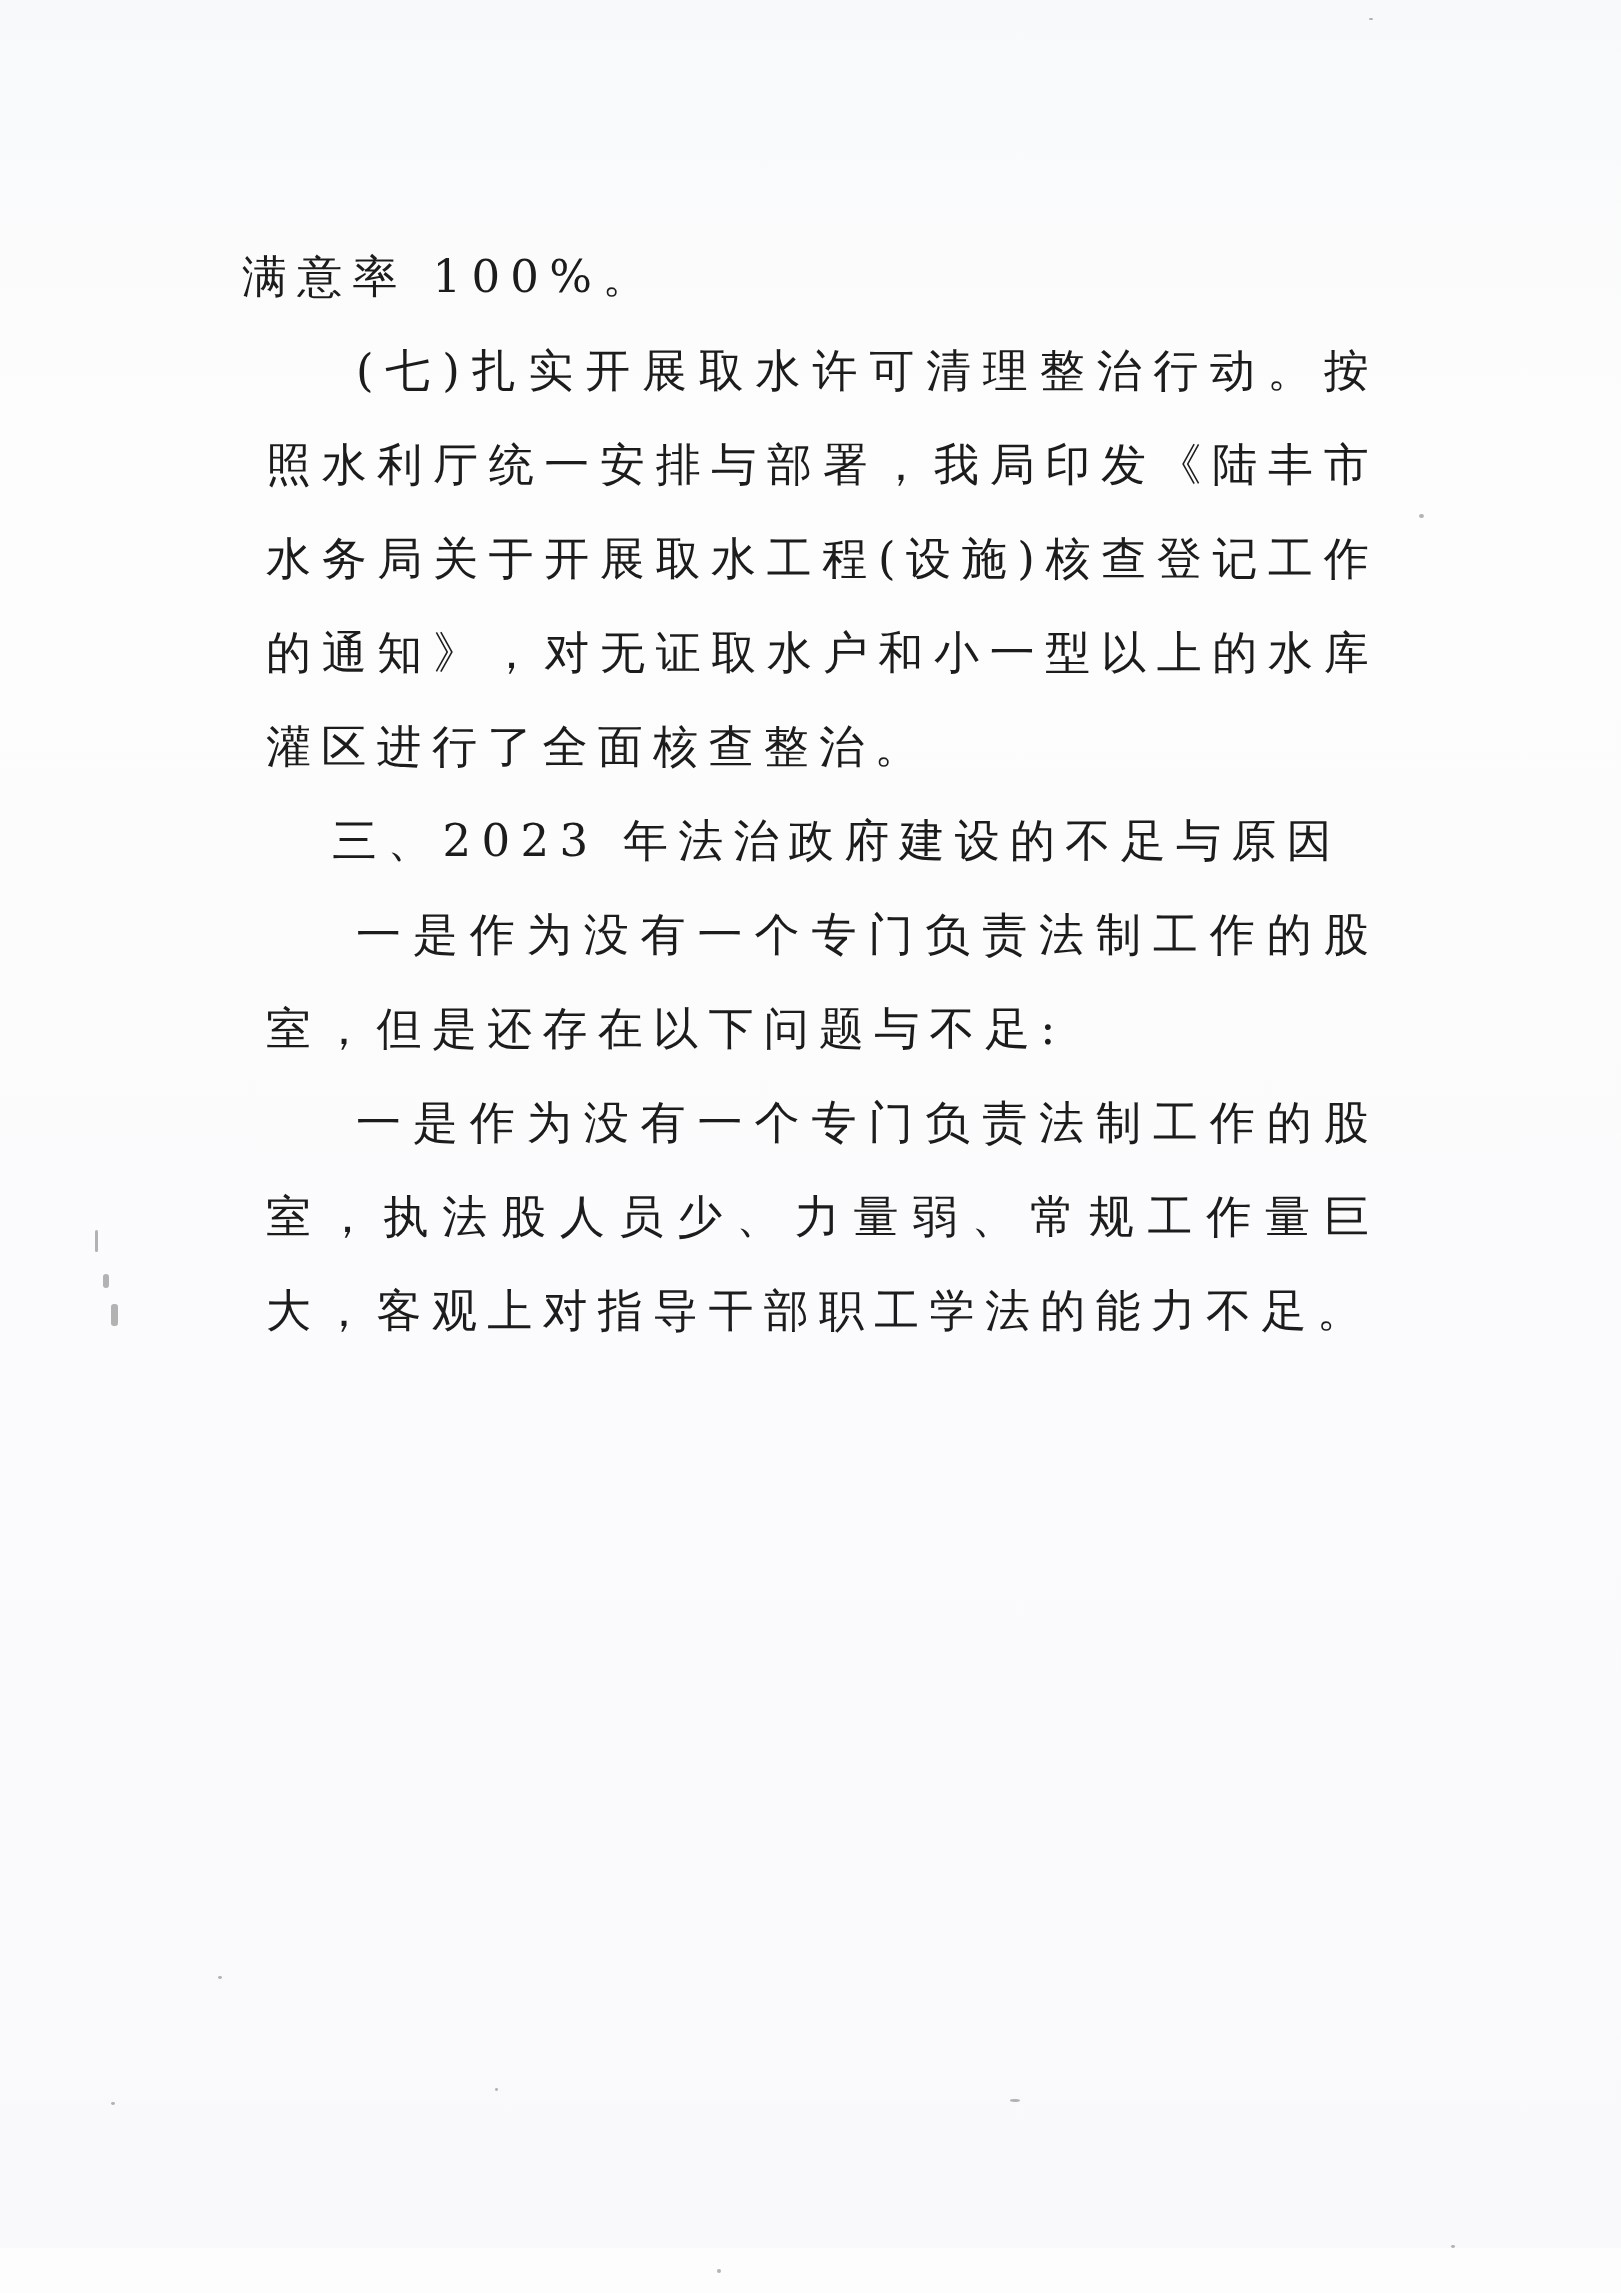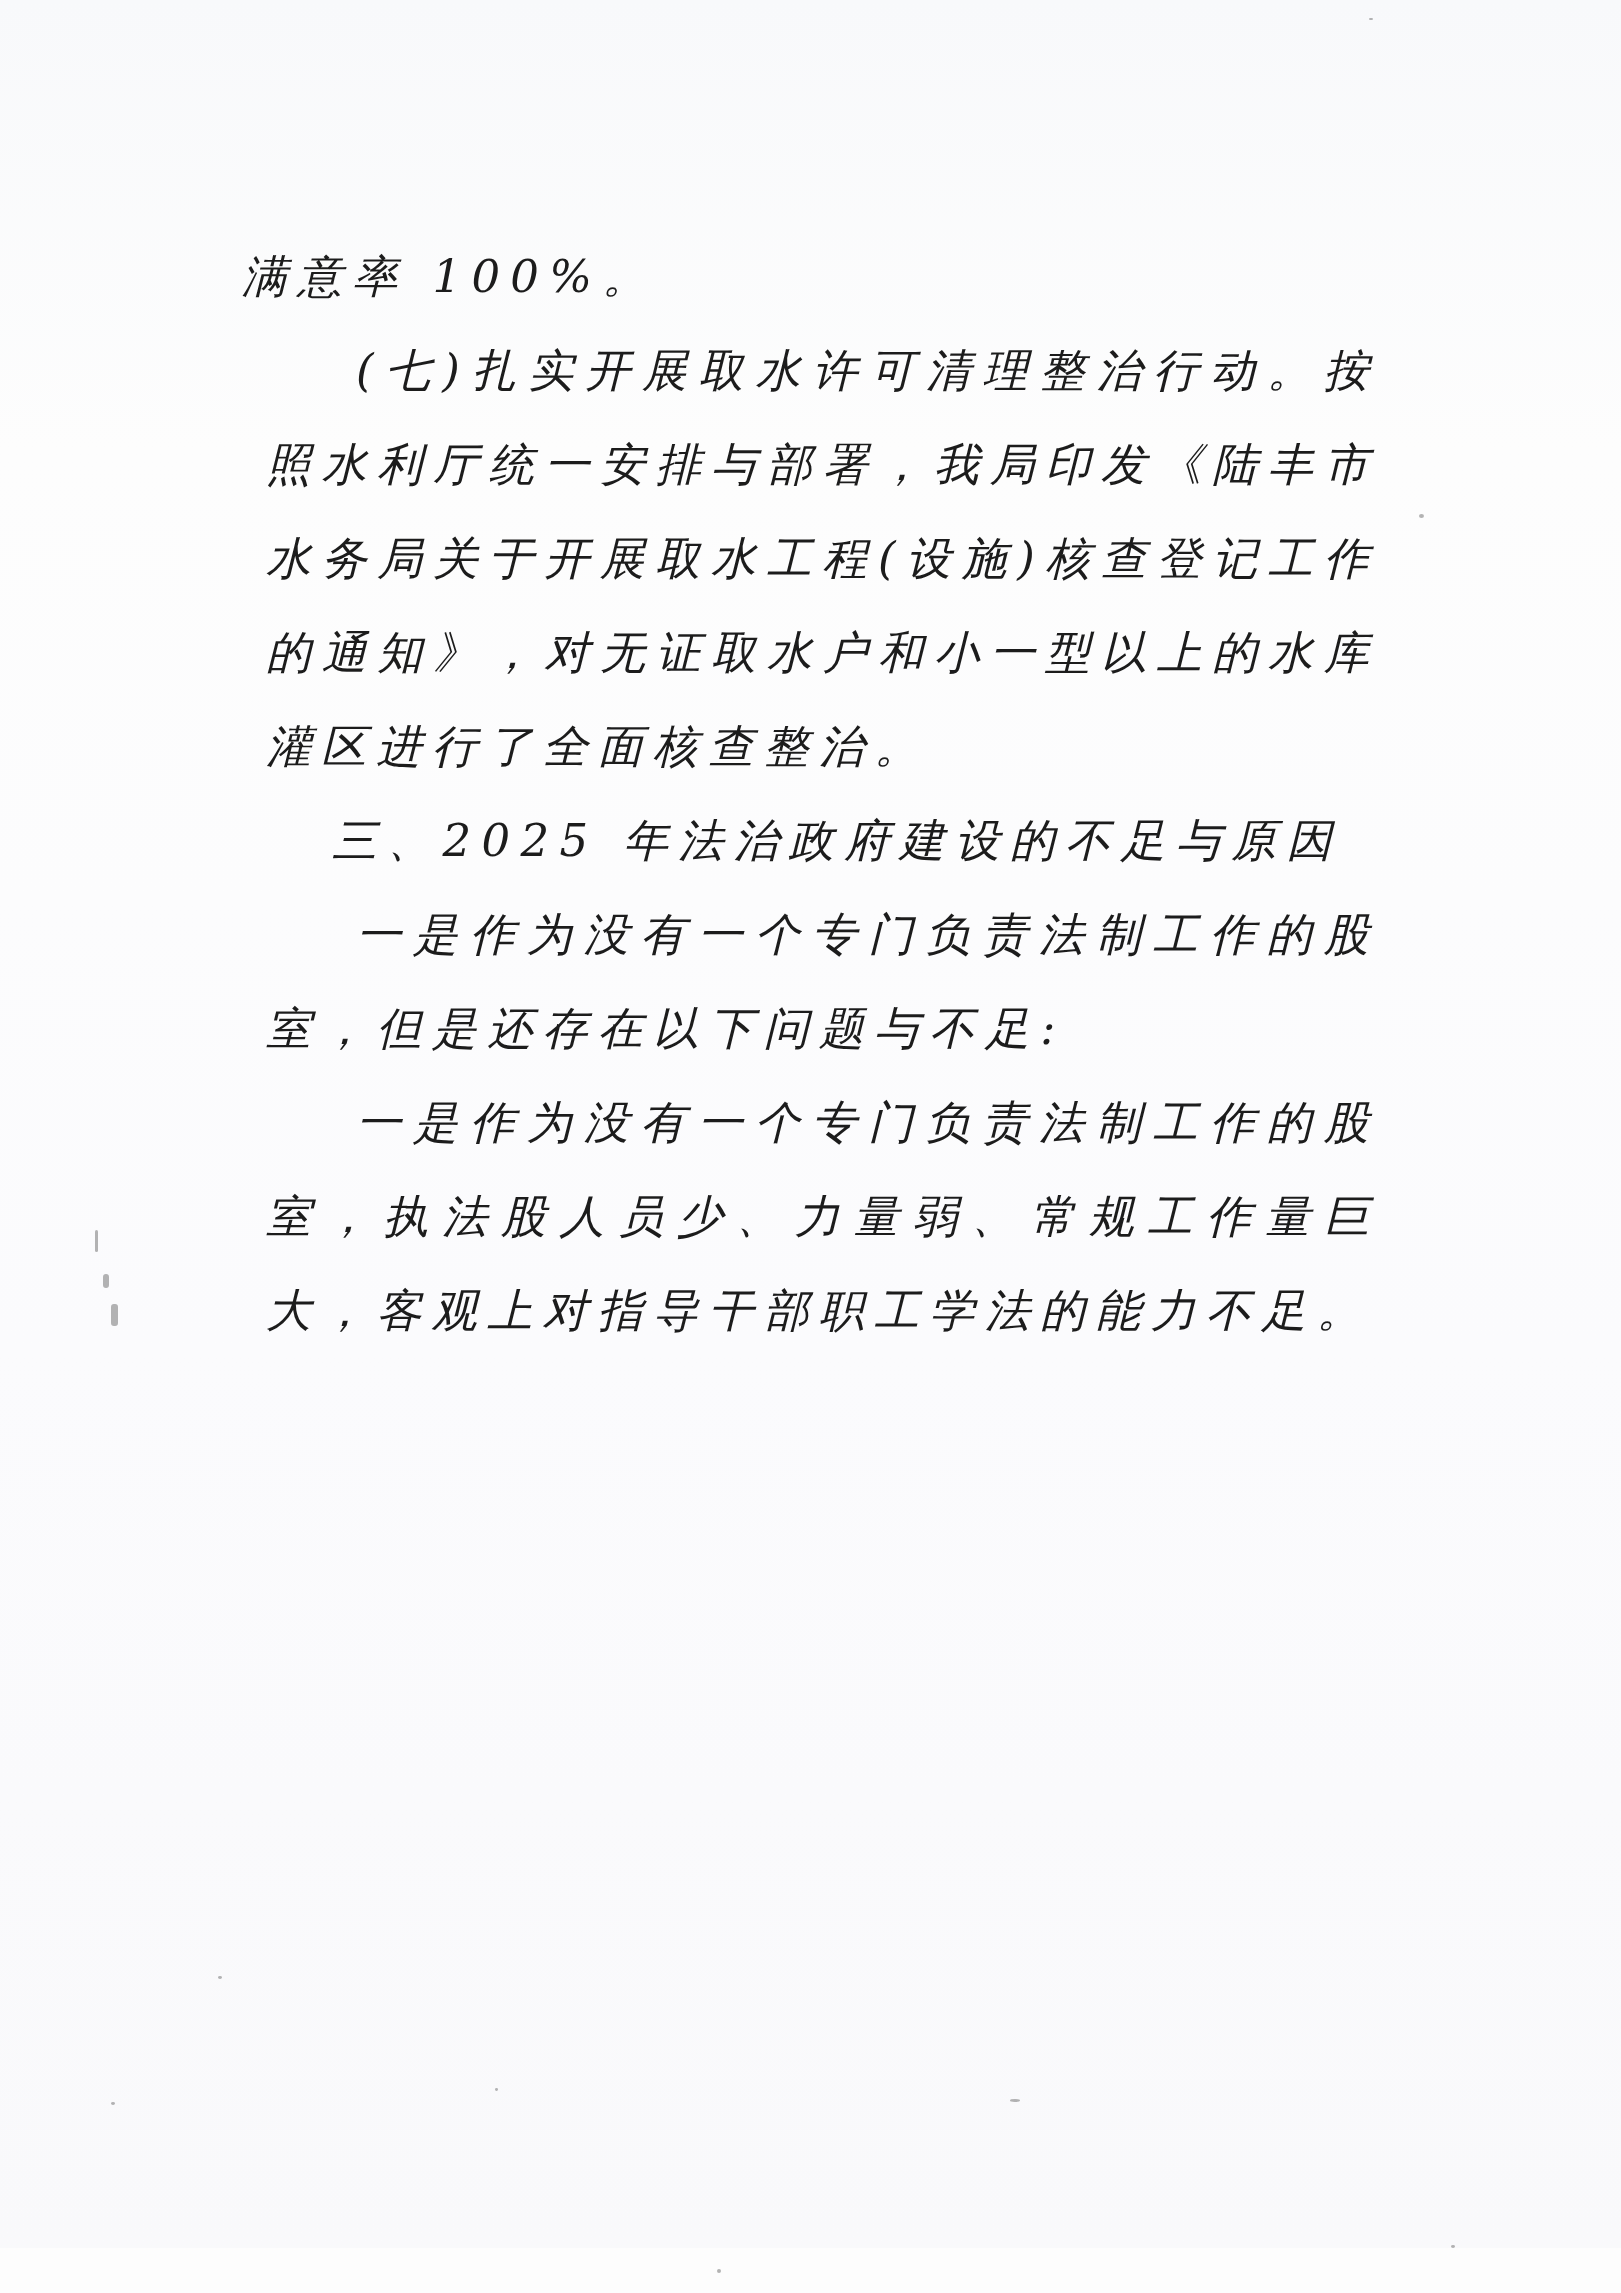--- a/index.html
+++ b/index.html
@@ -15,21 +15,20 @@
       font-family: "DejaVu Serif", "Liberation Serif", serif;
       color: #1a1a1a;
     }
     .page {
       position: absolute;
       left: 0;
       top: 0;
       width: 1621px;
       height: 2248px;
       background: #fcfcfe;
-      font-style: italic;
     }
     .scan-tint {
       position: absolute;
       left: 0; top: 0; right: 0; bottom: 0;
       background: linear-gradient(180deg, #f8f9fb 0%, #fdfdfd 20%, #fbfbfd 60%, #f9f9fb 100%);
     }
     .body-text {
       position: absolute;
       left: 242px;
       top: 230px;
@@ -62,21 +61,21 @@
   </style>
 </head>
 <body>
 
 <div class="page">
   <div class="scan-tint"></div>
 
   <div class="body-text">
     <p class="para">满意率 100%。</p>
     <p class="para indent">(七)扎实开展取水许可清理整治行动。按照水利厅统一安排与部署，我局印发《陆丰市水务局关于开展取水工程(设施)核查登记工作的通知》，对无证取水户和小一型以上的水库灌区进行了全面核查整治。</p>
-    <p class="heading">三、2025 年法治政府建设的不足与原因</p>
+    <p class="heading">三、2023 年法治政府建设的不足与原因</p>
     <p class="para indent">一是作为没有一个专门负责法制工作的股室，但是还存在以下问题与不足:</p>
     <p class="para indent">一是作为没有一个专门负责法制工作的股室，执法股人员少、力量弱、常规工作量巨大，客观上对指导干部职工学法的能力不足。</p>
 
   </div>
 
   <div class="speck" style="left:1419px;top:514px;width:4.9px;height:3.9px;"></div>
   <div class="speck" style="left:1369px;top:17.6px;width:3.9px;height:2.9px;"></div>
   <div class="speck" style="left:95px;top:1230px;width:2.9px;height:21.6px;border-radius:2px;"></div>
   <div class="speck" style="left:103px;top:1274px;width:5.9px;height:13.7px;border-radius:2.9px;"></div>
   <div class="speck" style="left:111px;top:1304px;width:6.9px;height:21.6px;border-radius:2.9px;"></div>

